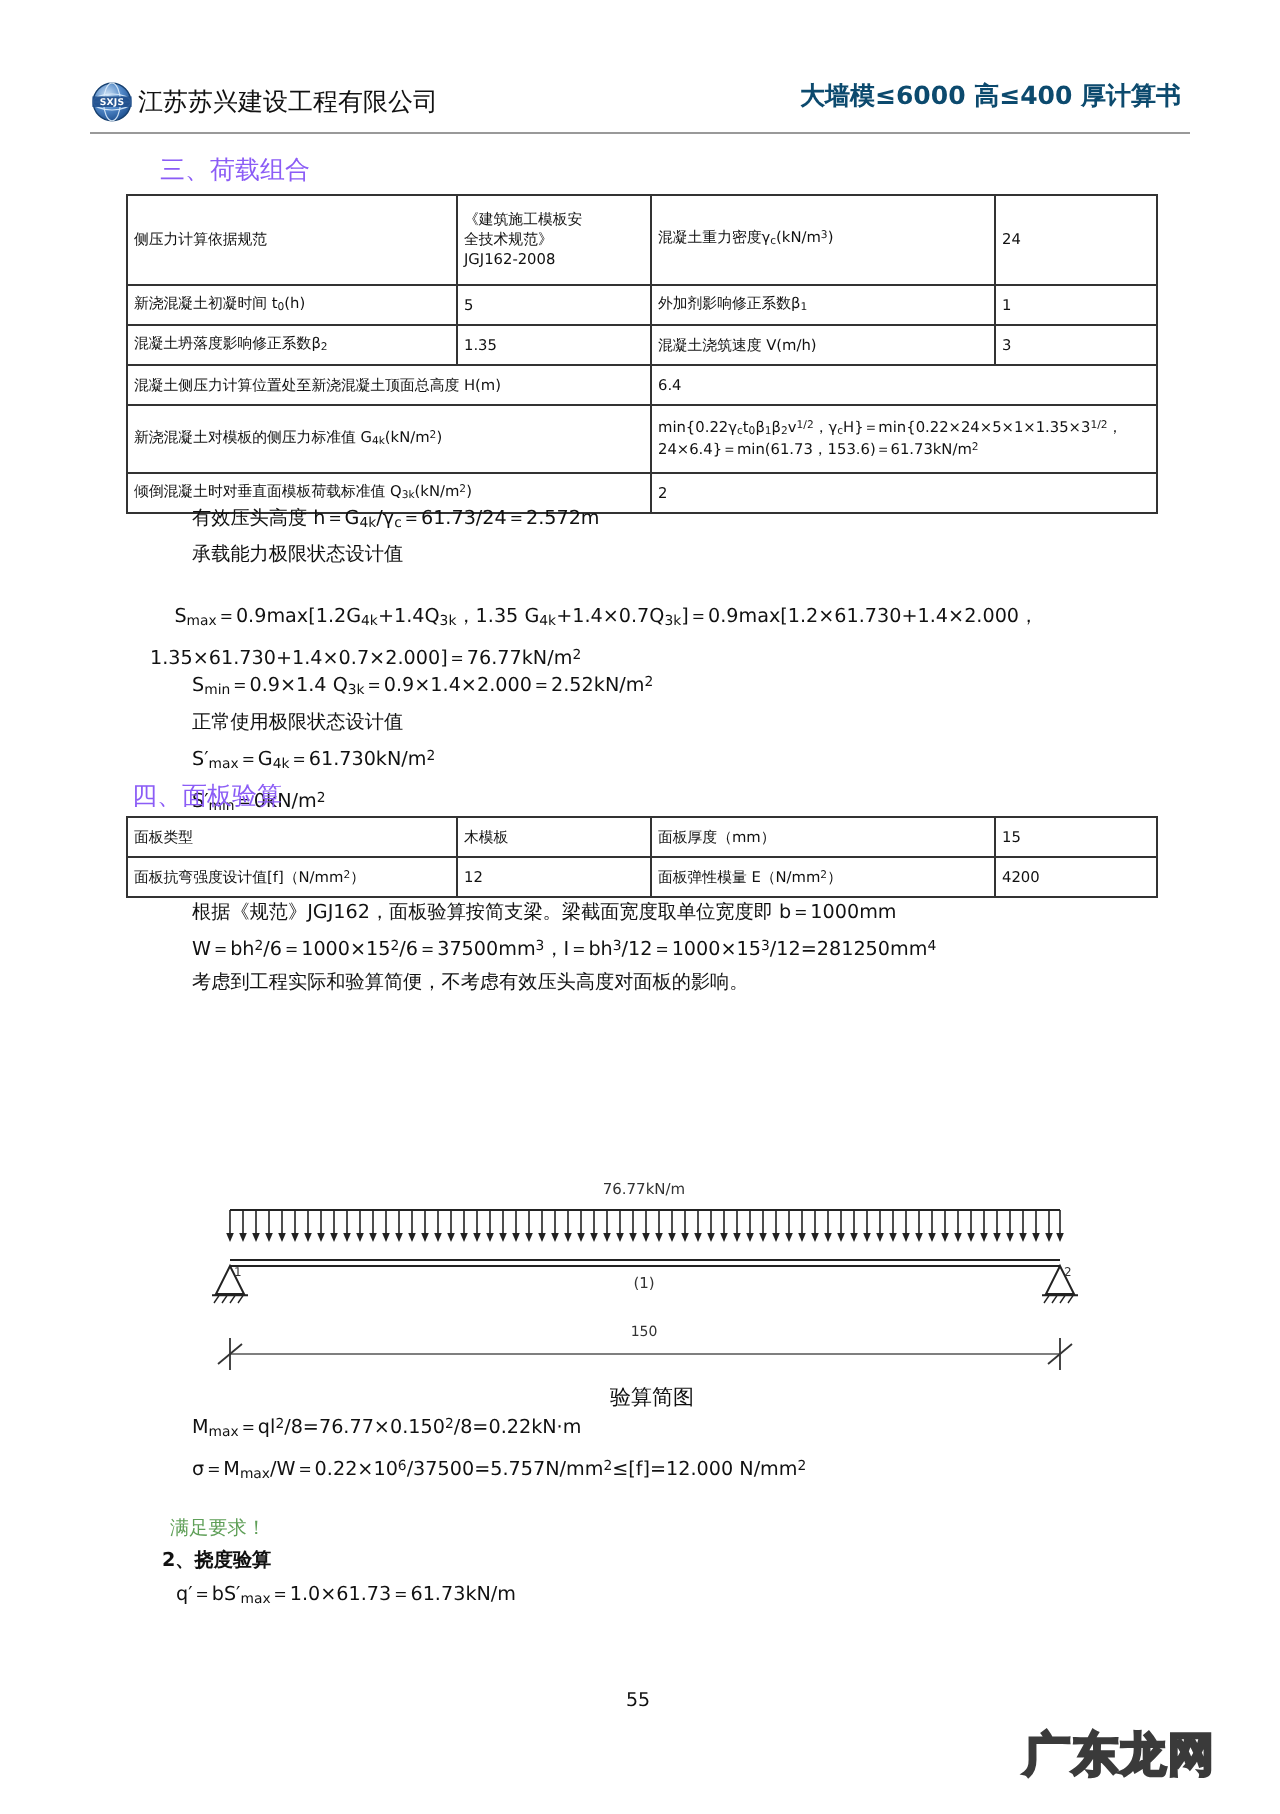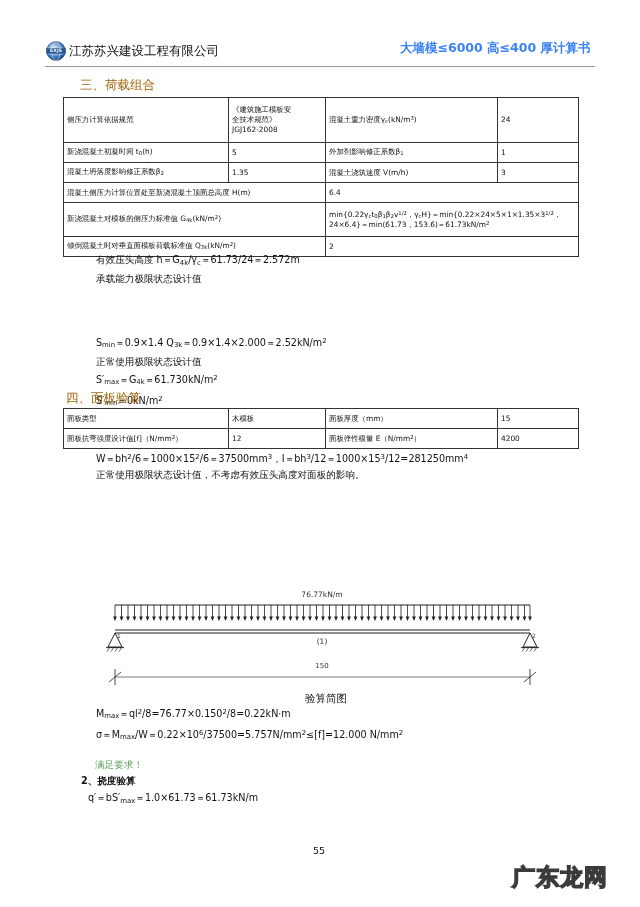--- a/index.html
+++ b/index.html
@@ -54,38 +54,38 @@
     margin-left: 2px;
     white-space: nowrap;
   }
   .header-right {
     position: absolute;
     left: 355px;
     top: 2px;
     font-family: "DejaVu Sans", sans-serif;
     font-size: 12.5px;
     font-weight: bold;
-    color: #3b82f6;
+    color: #0c4a6e;
     white-space: nowrap;
   }
   .header-rule {
     position: absolute;
     left: 45px;
     top: 66px;
     width: 550px;
     height: 0;
     border-top: 1px solid #999;
   }
 
   
   .section-title {
     position: absolute;
     font-family: "DejaVu Sans", sans-serif;
     font-size: 12.5px;
-    color: #a16207;
+    color: #8b5cf6;
     white-space: nowrap;
   }
   #sec3 { left: 80px; top: 77px; }
   #sec4 { left: 66px; top: 390px; }
 
   
   table.calc {
     position: absolute;
     border-collapse: collapse;
     font-family: "DejaVu Sans", sans-serif;
@@ -250,20 +250,23 @@
         <td class="cell-norm" colspan="2">2</td>
       </tr>
     </tbody>
   </table>
 
   <div class="body-block" id="blk-a">
     <span class="ln">有效压头高度 h＝G<sub>4k</sub>/γ<sub>c</sub>＝61.73/24＝2.572m</span>
     <span class="ln">承载能力极限状态设计值</span>
   </div>
 
+  <div class="body-block" id="blk-a2">
+    <span>&nbsp;&nbsp;&nbsp;&nbsp;S<sub>max</sub>＝0.9max[1.2G<sub>4k</sub>+1.4Q<sub>3k</sub>，1.35 G<sub>4k</sub>+1.4×0.7Q<sub>3k</sub>]＝0.9max[1.2×61.730+1.4×2.000，1.35×61.730+1.4×0.7×2.000]＝76.77kN/m<sup>2</sup></span>
+  </div>
 
   <div class="body-block" id="blk-b">
     <span class="ln">S<sub>min</sub>＝0.9×1.4 Q<sub>3k</sub>＝0.9×1.4×2.000＝2.52kN/m<sup>2</sup></span>
     <span class="ln" style="margin-left:0">正常使用极限状态设计值</span>
     <span class="ln">S′<sub>max</sub>＝G<sub>4k</sub>＝61.730kN/m<sup>2</sup></span>
     <span class="ln">S′<sub>min</sub>＝0kN/m<sup>2</sup></span>
   </div>
 
   <div class="section-title" id="sec4">四、面板验算</div>
 
@@ -284,22 +287,23 @@
       <tr>
         <td class="cell-norm">面板抗弯强度设计值[f]（N/mm<sup>2</sup>）</td>
         <td class="cell-norm">12</td>
         <td class="cell-norm">面板弹性模量 E（N/mm<sup>2</sup>）</td>
         <td class="cell-norm">4200</td>
       </tr>
     </tbody>
   </table>
 
   <div class="body-block" id="blk-c">
+    <span class="ln">根据《规范》JGJ162，面板验算按简支梁。梁截面宽度取单位宽度即 b＝1000mm</span>
     <span class="ln">W＝bh<sup>2</sup>/6＝1000×15<sup>2</sup>/6＝37500mm<sup>3</sup>，I＝bh<sup>3</sup>/12＝1000×15<sup>3</sup>/12=281250mm<sup>4</sup></span>
-    <span class="ln">正常使用极限状态设计值，不考虑有效压头高度对面板的影响。</span>
+    <span class="ln">考虑到工程实际和验算简便，不考虑有效压头高度对面板的影响。</span>
   </div>
 
 
   <div class="diagram">
     <svg width="445" height="105" viewBox="0 0 445 105">
 
       <text x="222" y="12" text-anchor="middle" font-family="DejaVu Sans, sans-serif" font-size="7.5" fill="#333">76.77kN/m</text>
 
       <line x1="15" y1="20" x2="430" y2="20" stroke="#222" stroke-width="1.1"></line>
 
@@ -478,21 +482,21 @@
   </div>
 
   <div class="diagram-caption">验算简图</div>
 
   <div class="body-block" id="blk-e">
     <span class="ln">M<sub>max</sub>＝ql<sup>2</sup>/8=76.77×0.150<sup>2</sup>/8=0.22kN·m</span>
     <span class="ln">σ＝M<sub>max</sub>/W＝0.22×10<sup>6</sup>/37500=5.757N/mm<sup>2</sup>≤[f]=12.000 N/mm<sup>2</sup></span>
   </div>
 
   <div class="body-block" id="blk-f">
-    <span class="ln green" style="margin-left:14px">满足要求！</span>
+    <span class="ln green" style="margin-left:4px">满足要求！</span>
     <span class="ln bold">2、挠度验算</span>
     <span class="ln" style="margin-left:7px">q′＝bS′<sub>max</sub>＝1.0×61.73＝61.73kN/m</span>
   </div>
 
   <div class="page-number">55</div>
   <div class="watermark">广东龙网</div>
 
 </div>
 
 </body></html>

